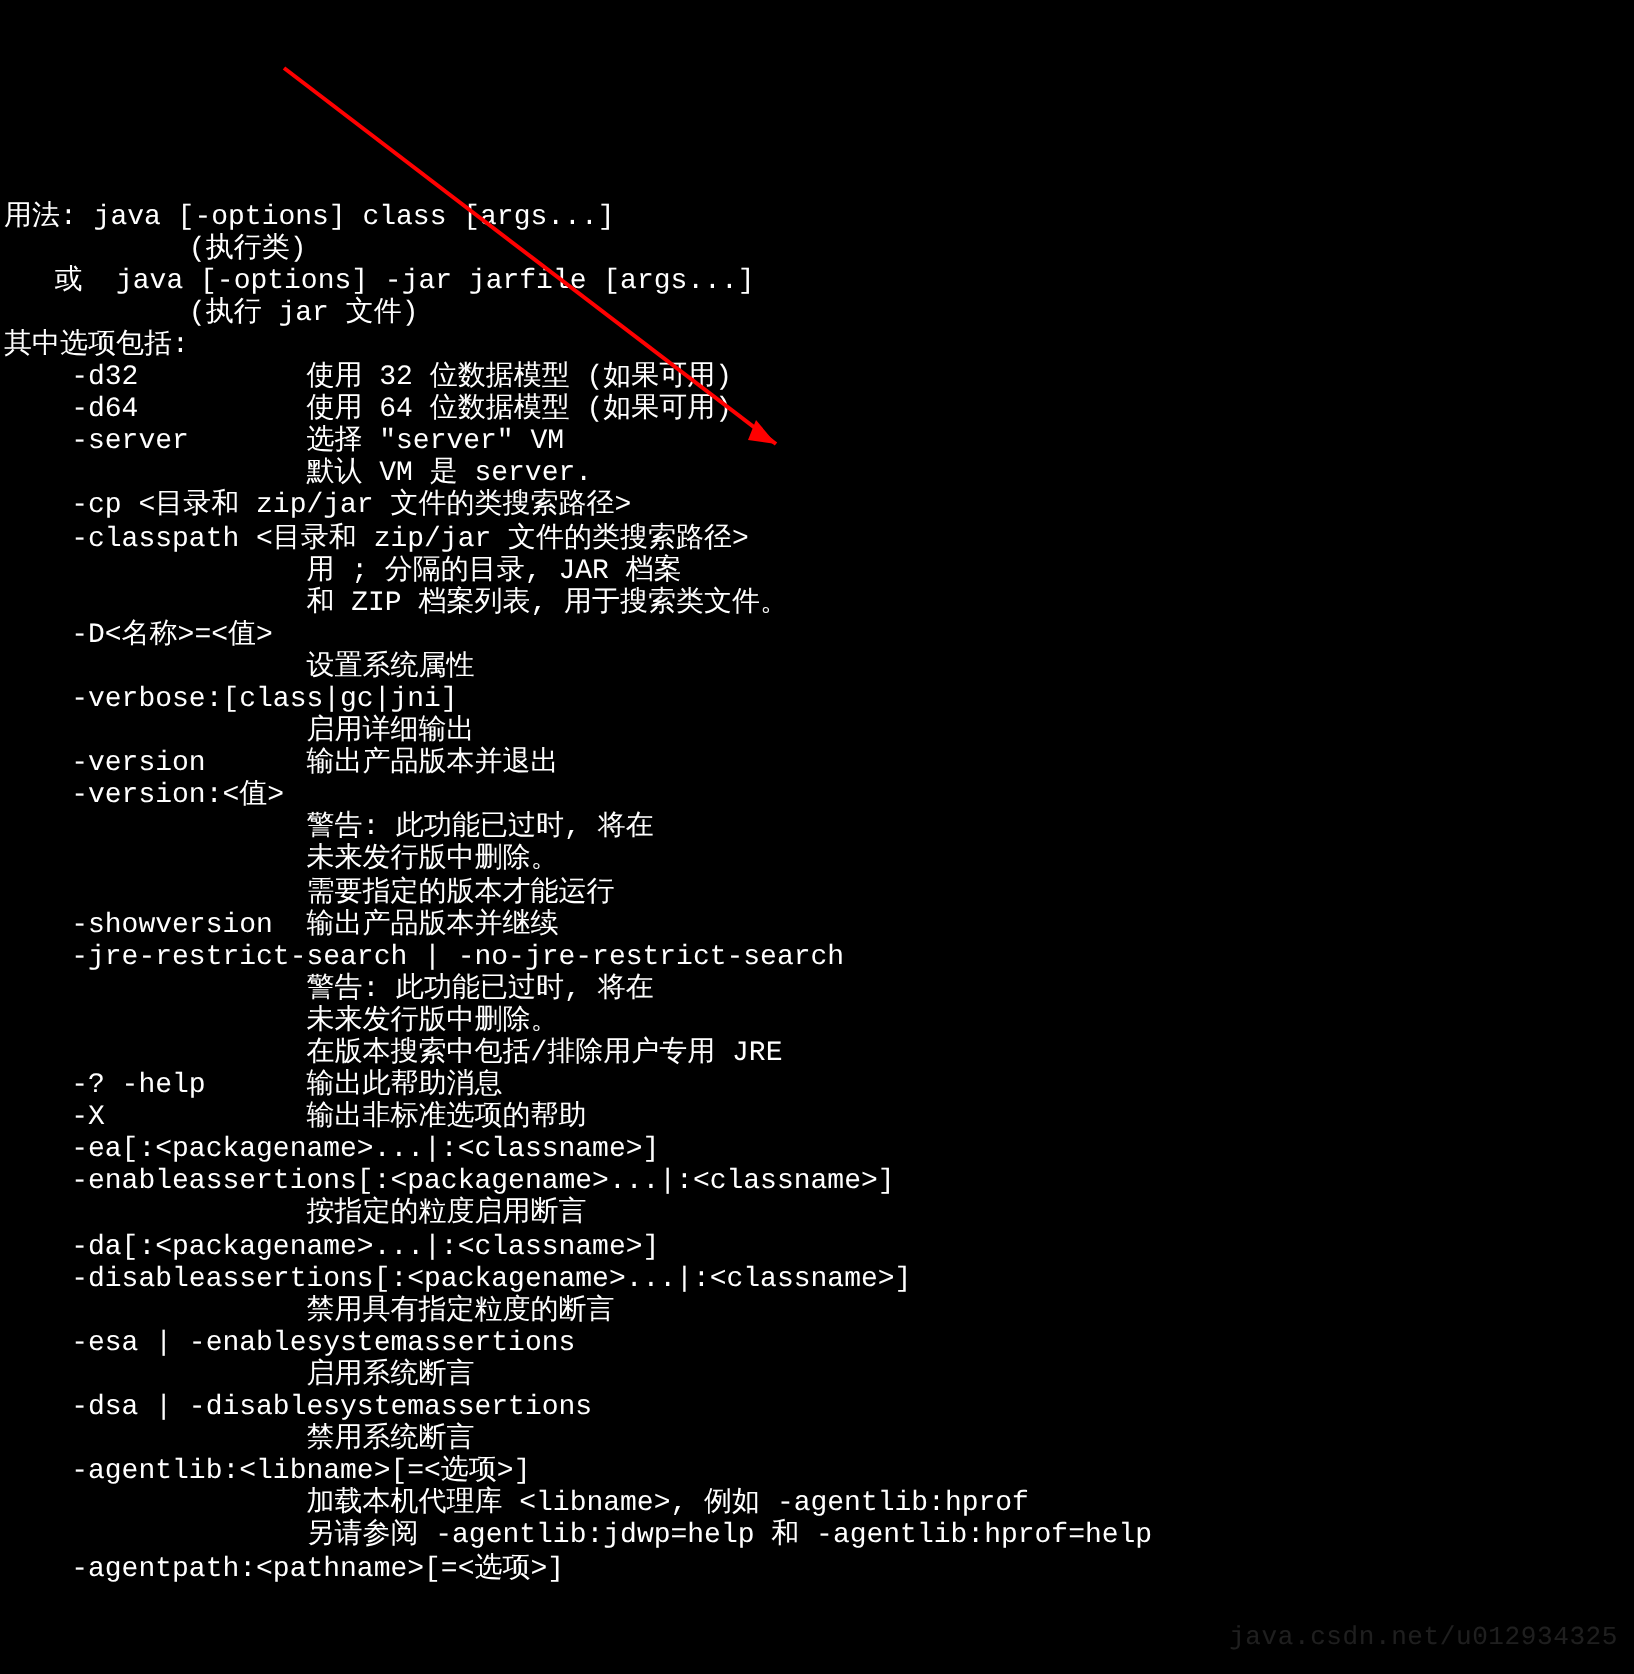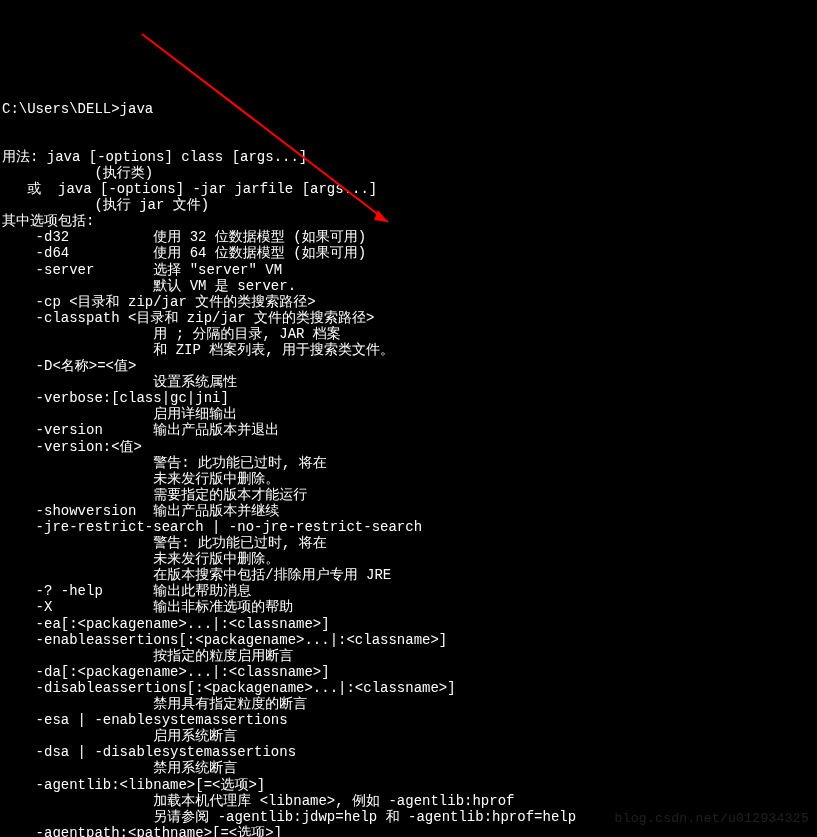--- a/index.html
+++ b/index.html
@@ -36,25 +36,24 @@
       width: 300px;
       height: 260px;
     }
   </style>
 </head>
 <body>
 
 
 
 <div class="terminal">
-  <span class="line">C:\Users\DELL&gt;java</span>
   <div id="lines-container"><span class="line">用法: java [-options] class [args...]</span><span class="line">           (执行类)</span><span class="line">   或  java [-options] -jar jarfile [args...]</span><span class="line">           (执行 jar 文件)</span><span class="line">其中选项包括:</span><span class="line">    -d32          使用 32 位数据模型 (如果可用)</span><span class="line">    -d64          使用 64 位数据模型 (如果可用)</span><span class="line">    -server       选择 "server" VM</span><span class="line">                  默认 VM 是 server.</span><span class="line"></span><span class="line">    -cp &lt;目录和 zip/jar 文件的类搜索路径&gt;</span><span class="line">    -classpath &lt;目录和 zip/jar 文件的类搜索路径&gt;</span><span class="line">                  用 ; 分隔的目录, JAR 档案</span><span class="line">                  和 ZIP 档案列表, 用于搜索类文件。</span><span class="line">    -D&lt;名称&gt;=&lt;值&gt;</span><span class="line">                  设置系统属性</span><span class="line">    -verbose:[class|gc|jni]</span><span class="line">                  启用详细输出</span><span class="line">    -version      输出产品版本并退出</span><span class="line">    -version:&lt;值&gt;</span><span class="line">                  警告: 此功能已过时, 将在</span><span class="line">                  未来发行版中删除。</span><span class="line">                  需要指定的版本才能运行</span><span class="line">    -showversion  输出产品版本并继续</span><span class="line">    -jre-restrict-search | -no-jre-restrict-search</span><span class="line">                  警告: 此功能已过时, 将在</span><span class="line">                  未来发行版中删除。</span><span class="line">                  在版本搜索中包括/排除用户专用 JRE</span><span class="line">    -? -help      输出此帮助消息</span><span class="line">    -X            输出非标准选项的帮助</span><span class="line">    -ea[:&lt;packagename&gt;...|:&lt;classname&gt;]</span><span class="line">    -enableassertions[:&lt;packagename&gt;...|:&lt;classname&gt;]</span><span class="line">                  按指定的粒度启用断言</span><span class="line">    -da[:&lt;packagename&gt;...|:&lt;classname&gt;]</span><span class="line">    -disableassertions[:&lt;packagename&gt;...|:&lt;classname&gt;]</span><span class="line">                  禁用具有指定粒度的断言</span><span class="line">    -esa | -enablesystemassertions</span><span class="line">                  启用系统断言</span><span class="line">    -dsa | -disablesystemassertions</span><span class="line">                  禁用系统断言</span><span class="line">    -agentlib:&lt;libname&gt;[=&lt;选项&gt;]</span><span class="line">                  加载本机代理库 &lt;libname&gt;, 例如 -agentlib:hprof</span><span class="line">                  另请参阅 -agentlib:jdwp=help 和 -agentlib:hprof=help</span><span class="line">    -agentpath:&lt;pathname&gt;[=&lt;选项&gt;]</span></div>
 </div>
 
 <svg class="arrow" viewBox="0 0 300 260">
   <line x1="12" y1="12" x2="258" y2="200" stroke="#ff0000" stroke-width="2"></line>
   <polygon points="258,200 248,188 244,198" fill="#ff0000"></polygon>
 </svg>
 
-<div class="watermark">blog.csdn.net/u012934325</div>
+<div class="watermark">java.csdn.net/u012934325</div>
 
 
 
 
 </body></html>

